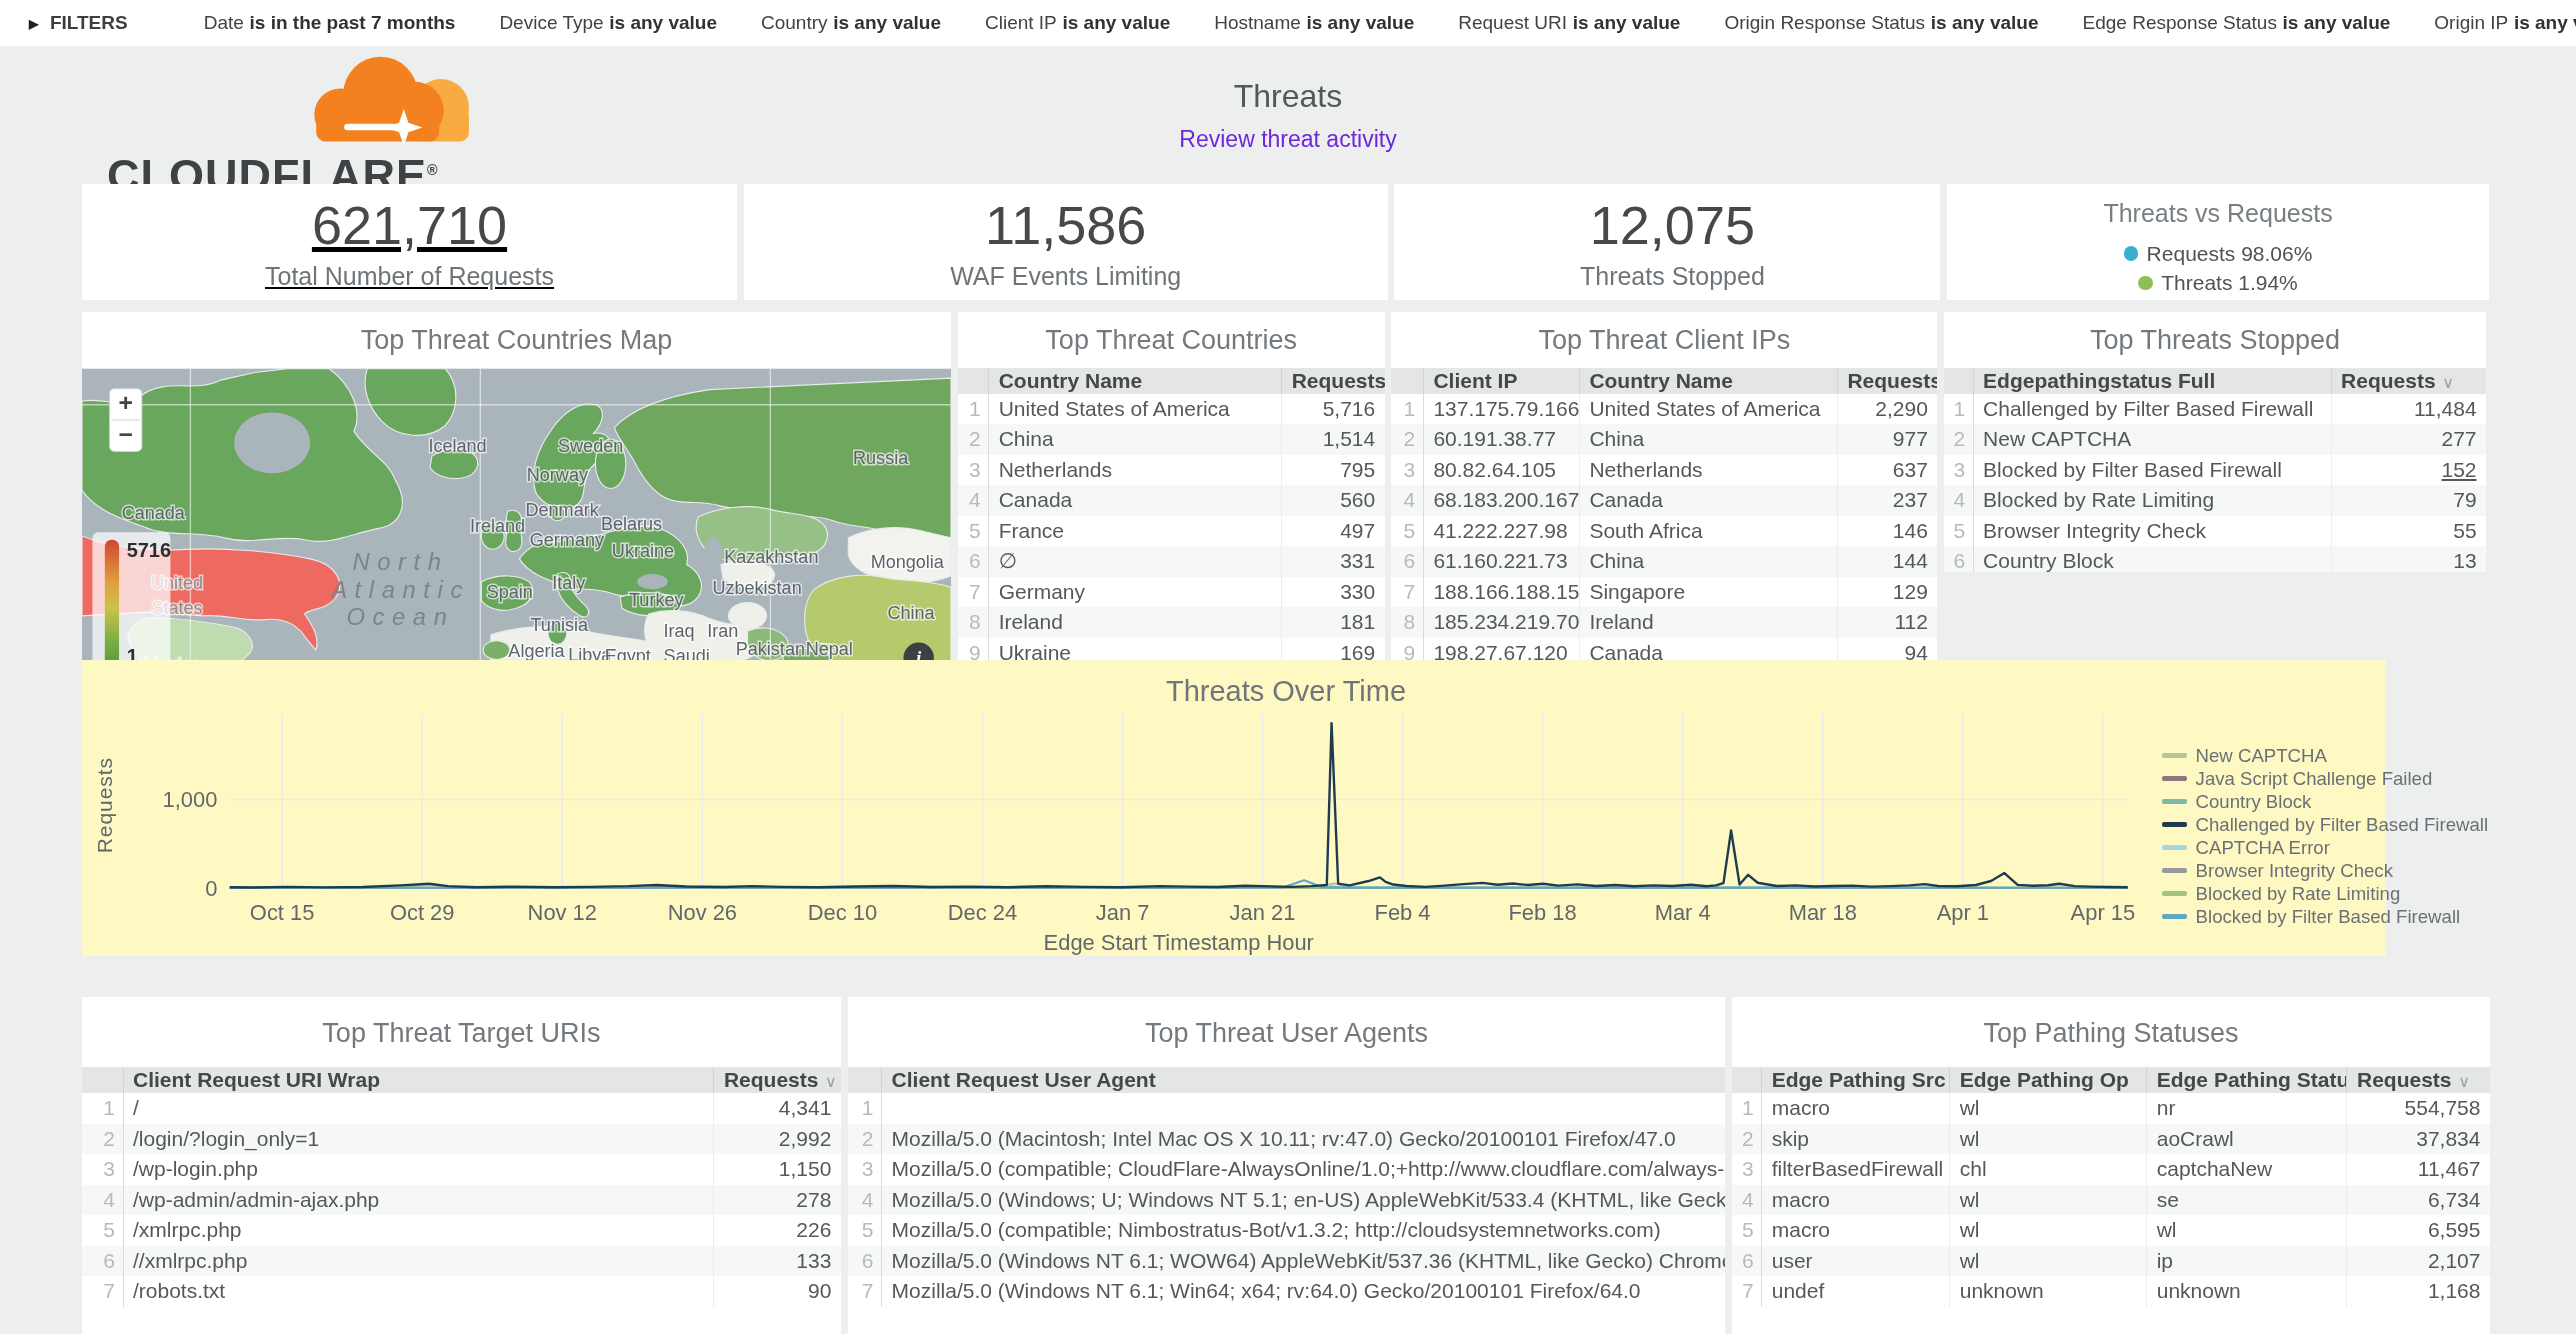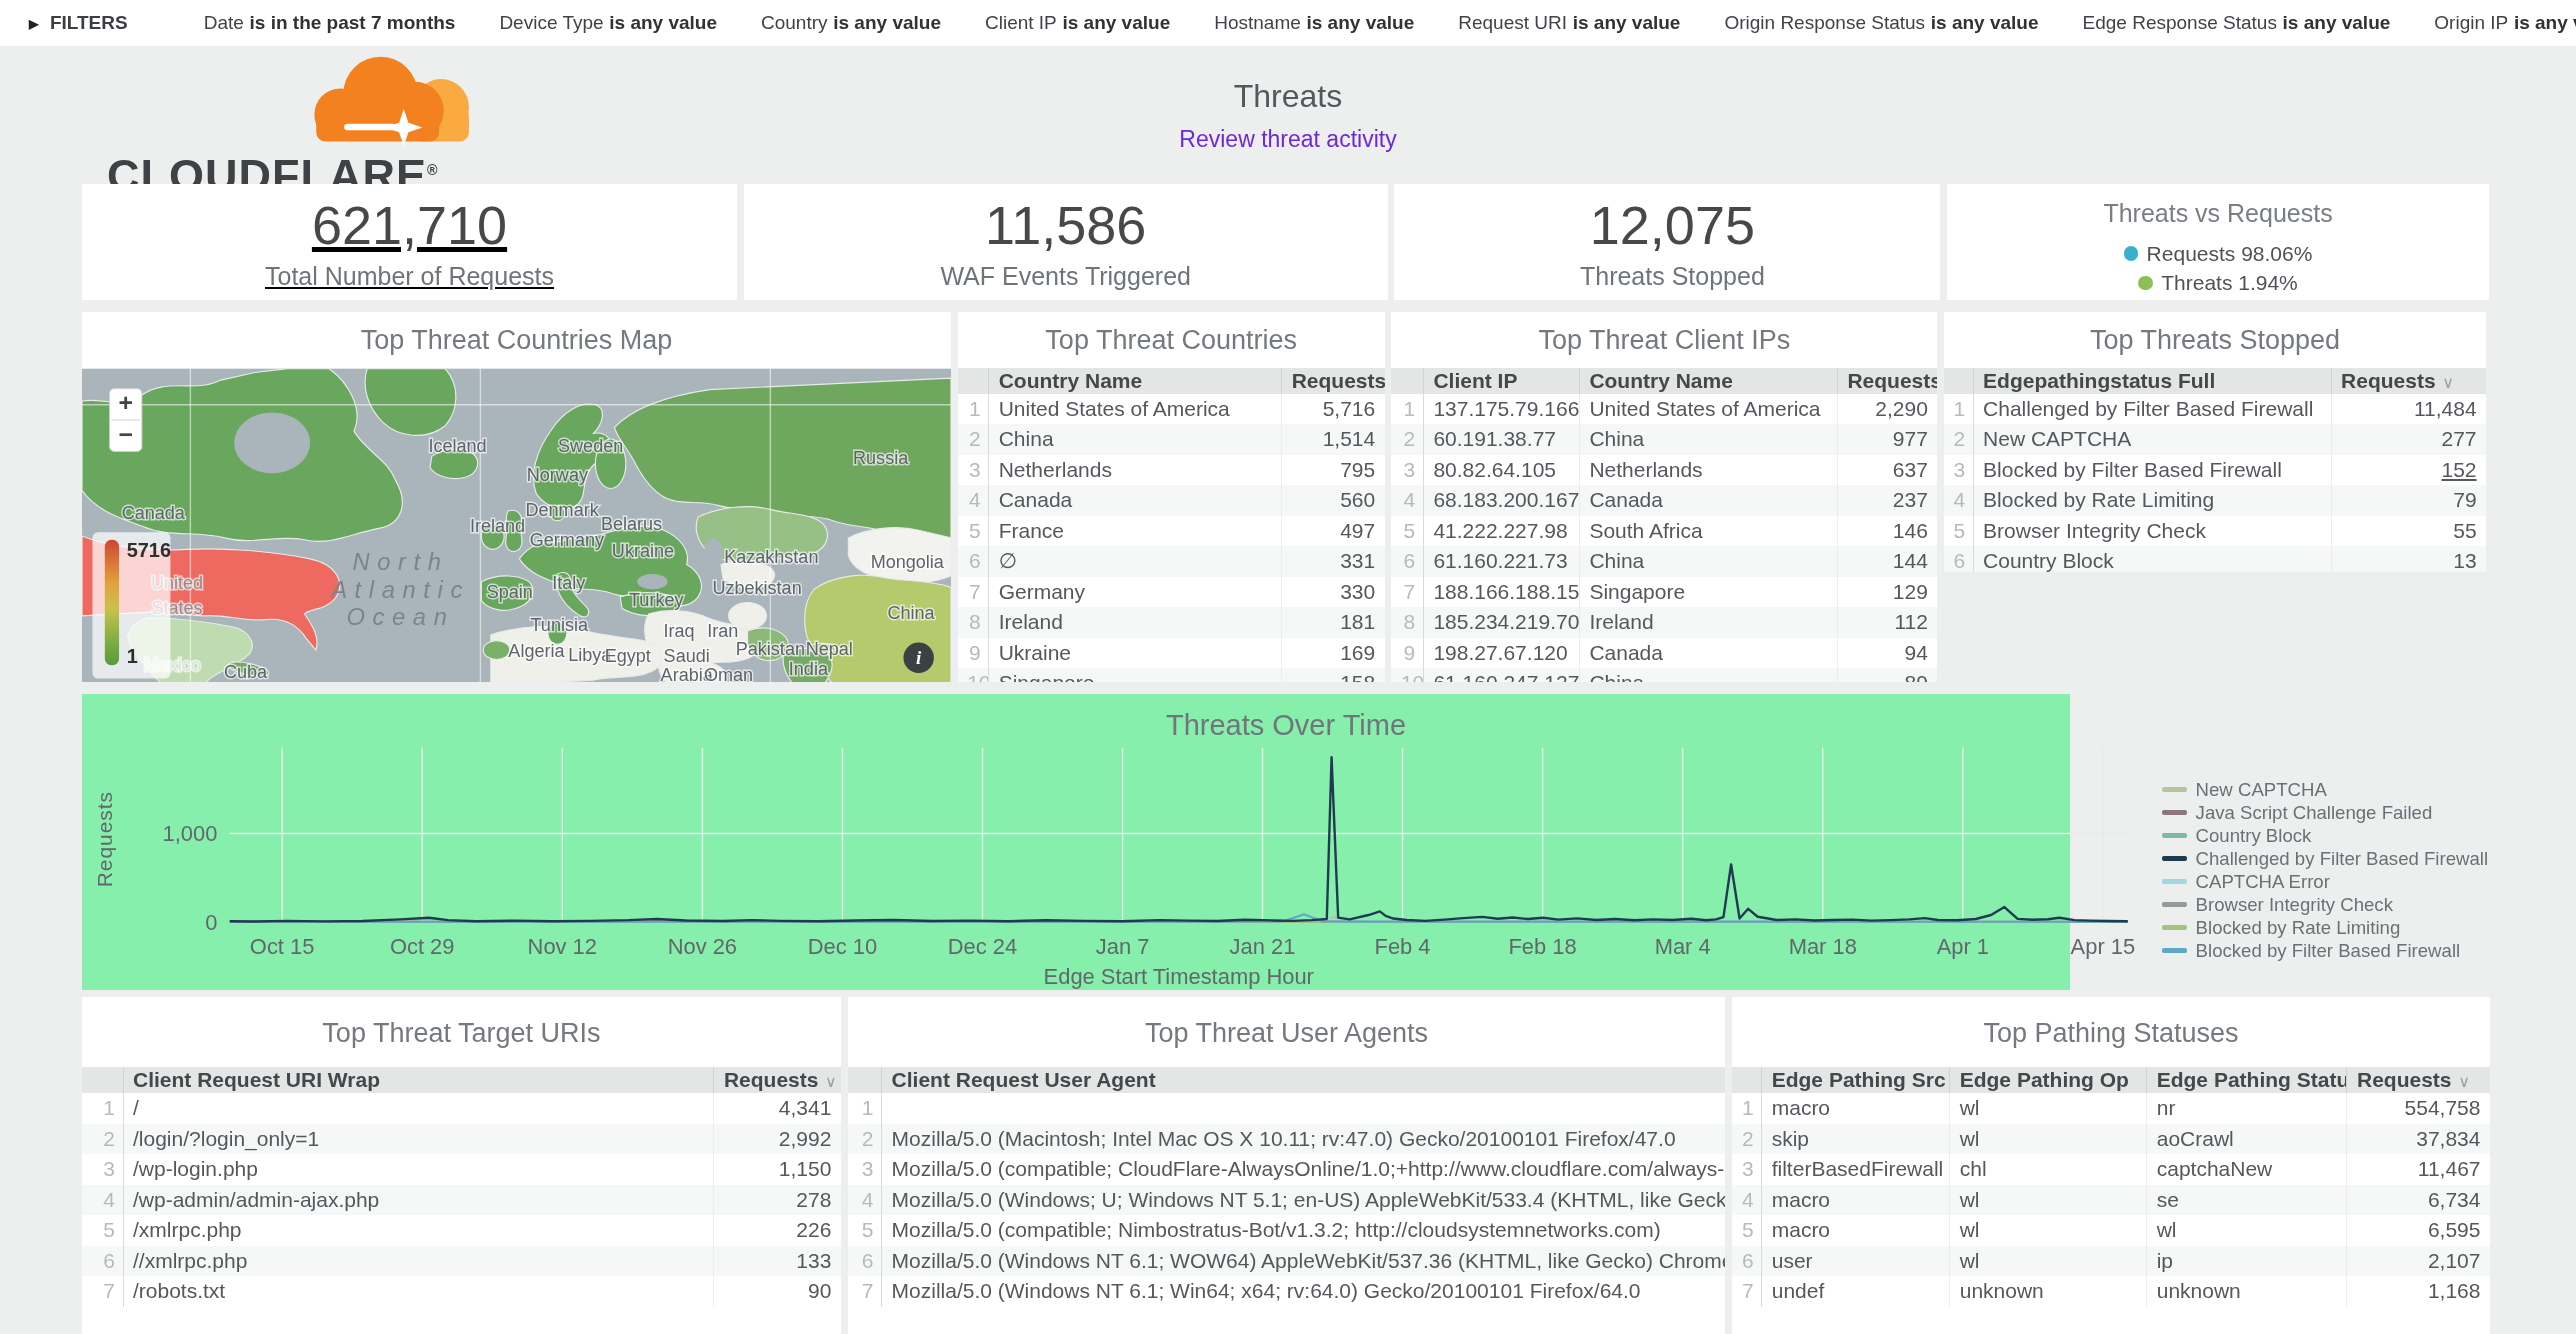--- a/index.html
+++ b/index.html
@@ -55,21 +55,21 @@
   .dtable thead th { background:#e4e5e5; font-weight:bold; color:#44484b; text-align:left;
      height:26px; padding:0 9.5px; border-left:1px solid #d2d3d4; overflow:hidden; white-space:nowrap; }
   .dtable thead th.num-h { border-left:none; background:#e4e5e5; }
   .dtable td { height:30.5px; padding:0 9.5px; border-right:1px solid #ededee; overflow:hidden; white-space:nowrap; }
   .dtable td:last-child { border-right:none; }
   .dtable td.num { color:#b7babc; text-align:right; padding-right:7.6px; border-right:1px solid #d9dadb; }
   .dtable tbody tr:nth-child(even) { background:#f6f7f7; }
   .sort-caret { color:#9aa0a3; font-size:16px; margin-left:6.7px; font-weight:normal; }
 
   
-  .chart-panel { position:absolute; left:82px; top:694px; width:1988px; height:296px; background:#86efac; }
+  .chart-panel { position:absolute; left:82px; top:660px; width:2304px; height:296px; background:#fef9c3; }
   .chart-title { position:absolute; top:15.3px; left:0; width:2408px; text-align:center; font-size:29px; color:#6f757a; }
   .chart-svg { position:absolute; left:0; top:0; }
   .chart-legend { position:absolute; left:2080px; top:84px; }
   .cl-item { display:flex; align-items:center; height:23px; font-size:18.6px; color:#6a7075; white-space:nowrap; }
   .cl-swatch { width:25px; height:4.3px; border-radius:1.9px; margin-right:8.6px; flex:none; }
 
   
   .bottom-row { top:997px; width:2408px; height:337px; }
   .tbl-panel-uris { width:759px; height:337px; }
   .tbl-panel-agents { width:878px; height:337px; }
@@ -121,21 +121,21 @@
   <div class="page-subtitle">Review threat activity</div>
 </div>
 
 <div class="row stats-row">
   <div class="panel stat-panel p-w1">
     <div class="stat-value">621,710</div>
     <div class="stat-label">Total Number of Requests</div>
   </div>
   <div class="panel stat-panel p-w2">
     <div class="stat-value">11,586</div>
-    <div class="stat-label">WAF Events Triggered</div>
+    <div class="stat-label">WAF Events Limiting</div>
   </div>
   <div class="panel stat-panel p-w3">
     <div class="stat-value">12,075</div>
     <div class="stat-label">Threats Stopped</div>
   </div>
   <div class="panel p-w4">
     <div class="tvr-title">Threats vs Requests</div>
     <div class="tvr-legend">
         <div class="tvr-item">
           <span class="tvr-dot" style="background: rgb(58, 174, 207);"></span>

